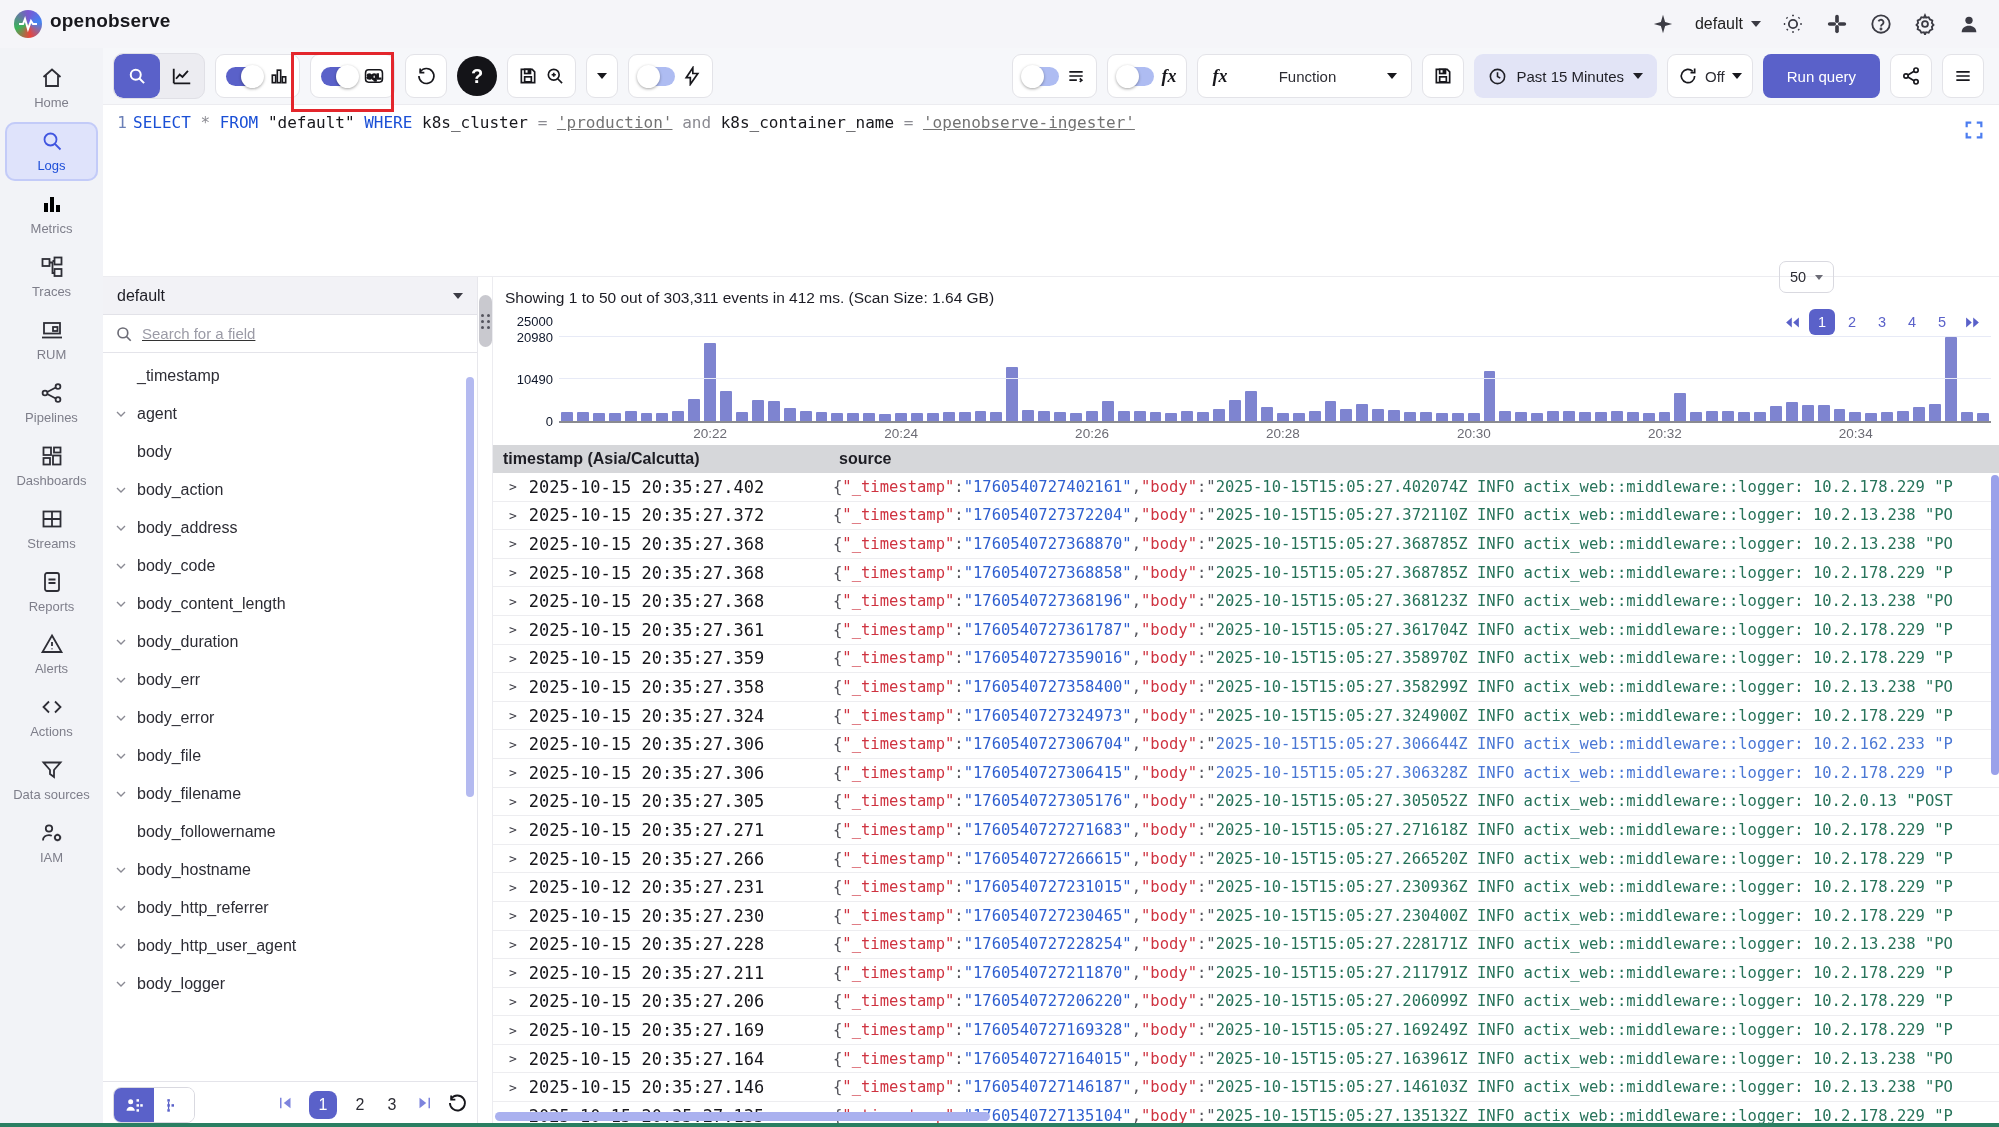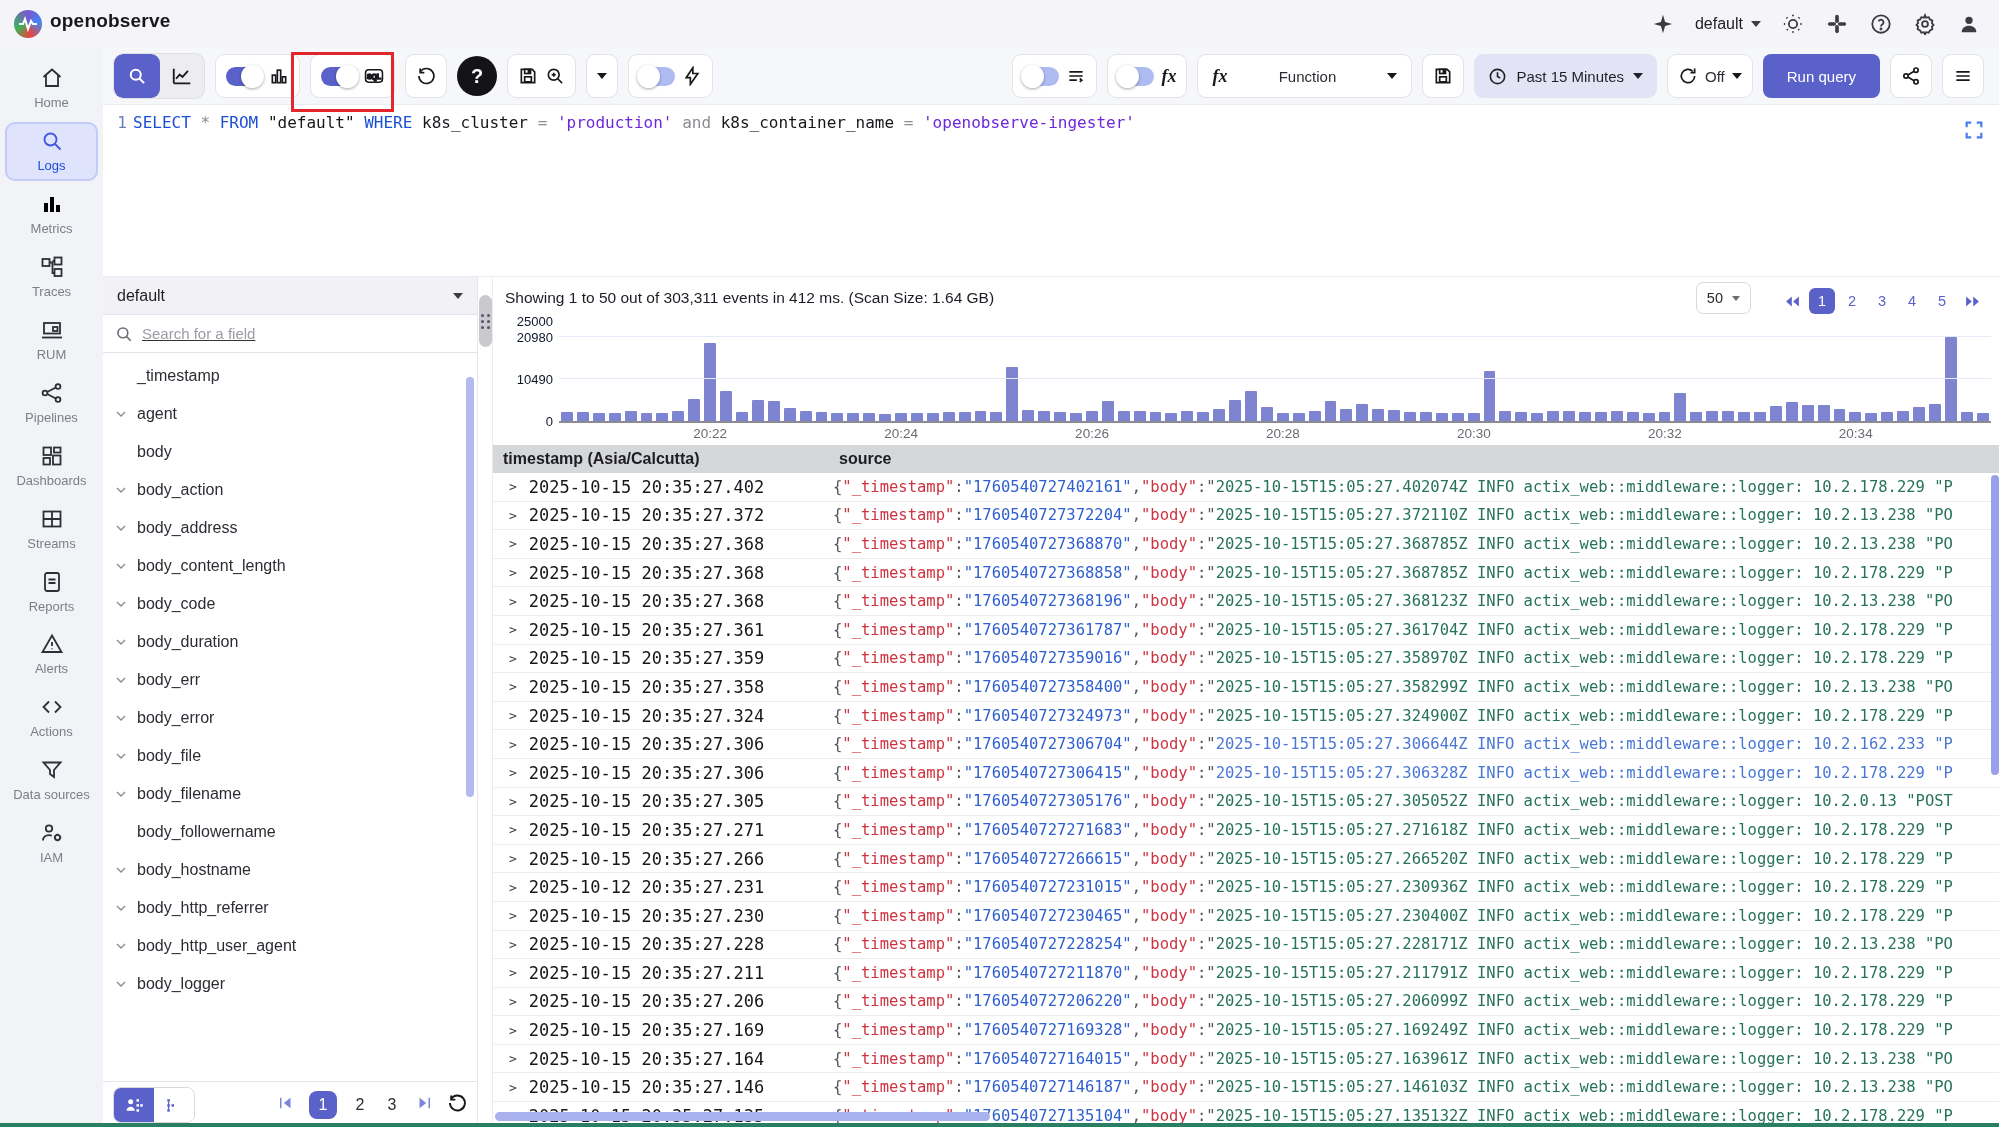--- a/index.html
+++ b/index.html
@@ -68,21 +68,21 @@
     border:3px solid #e3262c; z-index:60; pointer-events:none; }
 
   
   .editor { height:172px; background:#fff; position:relative; font-family:"DejaVu Sans Mono", monospace;
     font-size:16px; padding:8px 0 0 0; border-bottom:1px solid #ececf0; }
   .code-line { display:flex; align-items:flex-start; }
   .gutter { width:30px; text-align:right; color:#6a7fb7; padding-right:6px; flex:none; }
   .code { white-space:nowrap; color:#17171c; }
   .tok-kw { color:#1a4fd6; }
   .tok-op { color:#8b8b92; }
-  .tok-str { color:#6d28d9; }
+  .tok-str { color:#737373;text-decoration:underline; }
   .tok-id { color:#17171c; }
   .fullscreen-ic { position:absolute; right:14px; top:14px; width:22px; height:22px; cursor:pointer; }
 
   
   .content { flex:1; display:flex; min-height:0; background:#fff; }
   .fields { width:375px; flex:none; display:flex; flex-direction:column; border-right:1px solid #e7e7ec; position:relative; }
   .stream-sel { height:38px; background:#f2f2f6; border-bottom:1px solid #e2e2e8; display:flex;
     align-items:center; justify-content:space-between; padding:0 14px; font-size:16px; color:#1e1e26; cursor:pointer; }
   .fsearch { height:38px; border-bottom:1px solid #e4e4ea; display:flex; align-items:center; gap:9px; padding:0 12px; background:#fff; }
   .fsearch svg { width:18px; height:18px; stroke:#6c6c76; fill:none; stroke-width:2.2; flex:none; }
@@ -109,21 +109,21 @@
   .splitter { width:15px; flex:none; background:#fff; border-right:1px solid #ececf0; position:relative; }
   .grip { position:absolute; left:1px; top:18px; width:13px; height:52px; background:#c9c9cf; border-radius:7px;
     display:flex; align-items:center; justify-content:center; cursor:col-resize; }
   .grip .dots { display:grid; grid-template-columns:3px 3px; gap:3px; }
   .grip .dots i { width:3px; height:3px; border-radius:50%; background:#55555e; }
 
   
   .results { flex:1; min-width:0; display:flex; flex-direction:column; position:relative; background:#fff; }
   .summary-row { height:40px; display:flex; align-items:center; justify-content:space-between; padding:2px 14px 0 12px; }
   .summary { font-size:15.5px; color:#1c1c24; }
-  .res-controls { display:flex; align-items:flex-end; gap:28px; }
+  .res-controls { display:flex; align-items:flex-start; gap:16px;flex-direction:column; }
   .size-sel { border:1px solid #d9d9e0; border-radius:7px; height:32px; padding:0 10px; display:flex;
     align-items:center; gap:9px; font-size:14.5px; color:#2c2c34; cursor:pointer; }
   .pager { display:flex; align-items:center; gap:4px; }
   .pg { min-width:26px; height:26px; display:flex; align-items:center; justify-content:center;
     color:#5a61c9; font-size:14.5px; cursor:pointer; border-radius:6px; }
   .pg.active { background:#5a61c9; color:#fff; }
   .pg svg { width:17px; height:17px; fill:#5a61c9; }
 
   
   .chart { height:128px; position:relative; padding:4px 8px 22px 66px; }
@@ -516,28 +516,28 @@
                     <polyline points="6,9 12,15 18,9" fill="none"></polyline>
                   </svg></span>
     <span class="fname">body_address</span>
   </div>
 
 
   <div class="field-item">
     <span class="chev"><svg viewBox="0 0 24 24">
                     <polyline points="6,9 12,15 18,9" fill="none"></polyline>
                   </svg></span>
+    <span class="fname">body_code</span>
+  </div>
+
+  <div class="field-item">
+    <span class="chev"><svg viewBox="0 0 24 24">
+                    <polyline points="6,9 12,15 18,9" fill="none"></polyline>
+                  </svg></span>
     <span class="fname">body_content_length</span>
-  </div>
-
-  <div class="field-item">
-    <span class="chev"><svg viewBox="0 0 24 24">
-                    <polyline points="6,9 12,15 18,9" fill="none"></polyline>
-                  </svg></span>
-    <span class="fname">body_code</span>
   </div>
 
   <div class="field-item">
     <span class="chev"><svg viewBox="0 0 24 24">
                     <polyline points="6,9 12,15 18,9" fill="none"></polyline>
                   </svg></span>
     <span class="fname">body_duration</span>
   </div>
 
   <div class="field-item">

